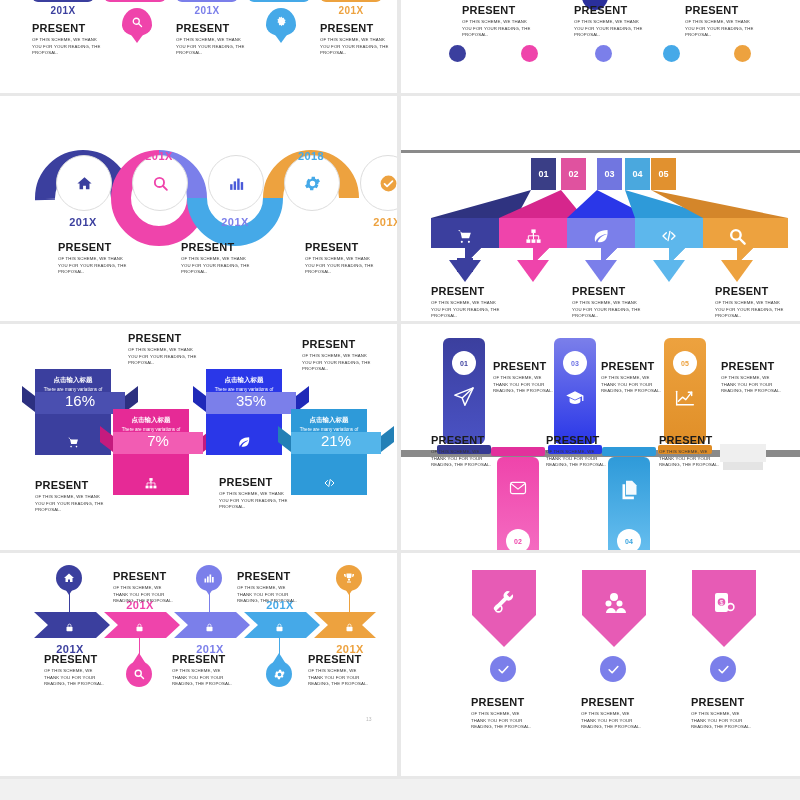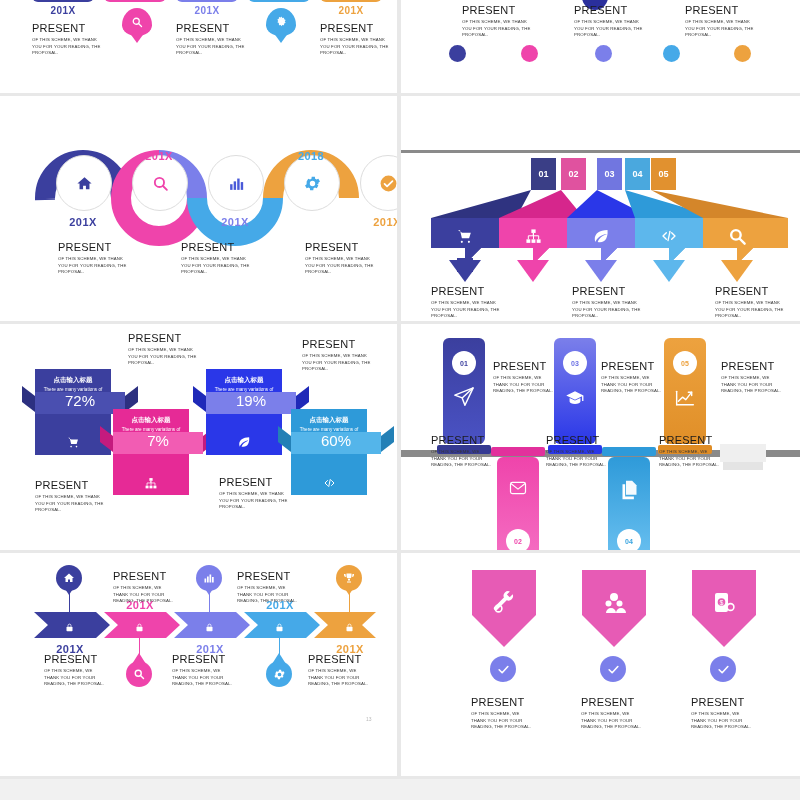--- a/index.html
+++ b/index.html
@@ -4,21 +4,21 @@
 <style>
   html,body{margin:0;padding:0;background:#fff;}
   body{width:800px;height:800px;overflow:hidden;
        font-family:"Liberation Sans","DejaVu Sans",sans-serif;}
   .page{position:relative;width:800px;height:800px;background:#f3f3f3;}
 
   .panel{position:absolute;background:#ffffff;overflow:hidden;}
   .vsep{position:absolute;background:#e8e8e8;}
 
   
-  .present{font-weight:400;letter-spacing:.2px;color:#1b1b1b;}
+  .present{font-weight:700;letter-spacing:.2px;color:#1b1b1b;}
   .body-txt{color:#333;line-height:1.55;letter-spacing:.15px;text-transform:uppercase;}
 
   .tb-sm .present{font-size:11px;}
   .tb-sm .body-txt{font-size:4.3px;}
 
   .textblock{position:absolute;width:105px;}
 
   .year{font-weight:700;font-size:10px;letter-spacing:.4px;}
 
   
@@ -319,21 +319,21 @@
       <svg width="15" height="13" viewBox="0 0 24 24" fill="#fff">
             <path d="M2 3h3l2.6 11.6h10.2l2.4-8H8M9 19.5a1.5 1.5 0 11-3 0 1.5 1.5 0 013 0zm10 0a1.5 1.5 0 11-3 0 1.5 1.5 0 013 0z"></path>
           </svg>
     </div>
   </div>
   <svg width="130" height="34" style="position:absolute;left:22px;top:58px;">
     <polygon points="0,4 13,14 13,30 0,20" fill="#2c3080"></polygon>
     <polygon points="116,4 103,14 103,30 116,20" fill="#2c3080"></polygon>
     <rect x="13" y="10" width="90" height="22" fill="#4a4fb0"></rect>
   </svg>
-  <div style="position:absolute;left:35px;top:68px;width:90px;text-align:center;color:#fff;font-size:15px;">72%</div>
+  <div style="position:absolute;left:35px;top:68px;width:90px;text-align:center;color:#fff;font-size:15px;">16%</div>
 
   <div class="ribbon-card" style="left:113px;top:85px;width:76px;height:86px;">
     <div style="position:absolute;inset:0;background:#e62a96;"></div>
     <div class="ribbon-title" style="position:absolute;left:0;right:0;top:7px;">点击输入标题</div>
     <div class="ribbon-desc" style="position:absolute;left:0;right:0;top:18px;">There are many variations of Lorem Ipsum available, but the majority</div>
     <div class="ic" style="position:absolute;left:0;right:0;bottom:5px;">
       <svg width="14" height="13" viewBox="0 0 24 24" fill="#fff">
             <rect x="9" y="2" width="6" height="5"></rect>
             <rect x="2" y="16" width="5.5" height="5"></rect>
             <rect x="9.2" y="16" width="5.5" height="5"></rect>
@@ -357,40 +357,40 @@
       <svg width="15" height="14" viewBox="0 0 24 24" fill="#fff">
             <path d="M20 4C9 4 3 9 3 16c0 2 1 4 1 4s2-9 16-11c-8 3-12 7-13 11 10 2 14-6 13-16z"></path>
           </svg>
     </div>
   </div>
   <svg width="130" height="34" style="position:absolute;left:193px;top:58px;">
     <polygon points="0,4 13,14 13,30 0,20" fill="#1f29b8"></polygon>
     <polygon points="116,4 103,14 103,30 116,20" fill="#1f29b8"></polygon>
     <rect x="13" y="10" width="90" height="22" fill="#7b7fea"></rect>
   </svg>
-  <div style="position:absolute;left:206px;top:68px;width:90px;text-align:center;color:#fff;font-size:15px;">19%</div>
+  <div style="position:absolute;left:206px;top:68px;width:90px;text-align:center;color:#fff;font-size:15px;">35%</div>
 
   <div class="ribbon-card" style="left:291px;top:85px;width:76px;height:86px;">
     <div style="position:absolute;inset:0;background:#2e9ad9;"></div>
     <div class="ribbon-title" style="position:absolute;left:0;right:0;top:7px;">点击输入标题</div>
     <div class="ribbon-desc" style="position:absolute;left:0;right:0;top:18px;">There are many variations of Lorem Ipsum available, but the majority</div>
     <div class="ic" style="position:absolute;left:0;right:0;bottom:6px;">
       <svg width="17" height="12" viewBox="0 0 24 24" fill="none" stroke="#fff" stroke-width="2" stroke-linecap="round" stroke-linejoin="round">
             <polyline points="8,7 3,12 8,17"></polyline>
             <polyline points="16,7 21,12 16,17"></polyline>
             <line x1="13.5" y1="5" x2="10.5" y2="19"></line>
           </svg>
     </div>
   </div>
   <svg width="130" height="34" style="position:absolute;left:278px;top:98px;">
     <polygon points="0,4 13,14 13,30 0,20" fill="#2380b6"></polygon>
     <polygon points="116,4 103,14 103,30 116,20" fill="#2380b6"></polygon>
     <rect x="13" y="10" width="90" height="22" fill="#54b5ea"></rect>
   </svg>
-  <div style="position:absolute;left:291px;top:108px;width:90px;text-align:center;color:#fff;font-size:15px;">60%</div>
+  <div style="position:absolute;left:291px;top:108px;width:90px;text-align:center;color:#fff;font-size:15px;">21%</div>
 
   <div class="textblock tb-sm" style="left:128px;top:8px;">
     <div class="present">PRESENT</div>
     <div class="body-txt" style="margin-top:3px;width:72px;">OF THIS SCHEME, WE THANK YOU FOR YOUR READING, THE PROPOSAL.</div>
   </div>
   <div class="textblock tb-sm" style="left:302px;top:14px;">
     <div class="present">PRESENT</div>
     <div class="body-txt" style="margin-top:3px;width:72px;">OF THIS SCHEME, WE THANK YOU FOR YOUR READING, THE PROPOSAL.</div>
   </div>
   <div class="textblock tb-sm" style="left:35px;top:155px;">

